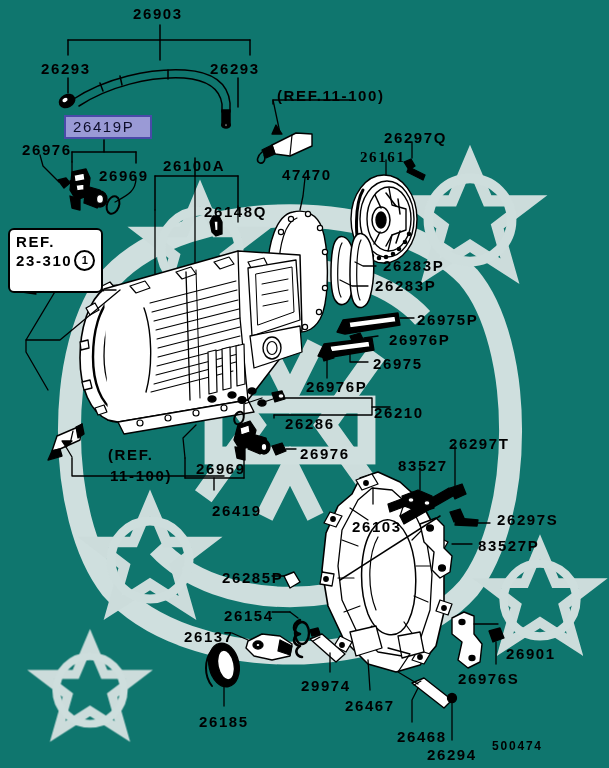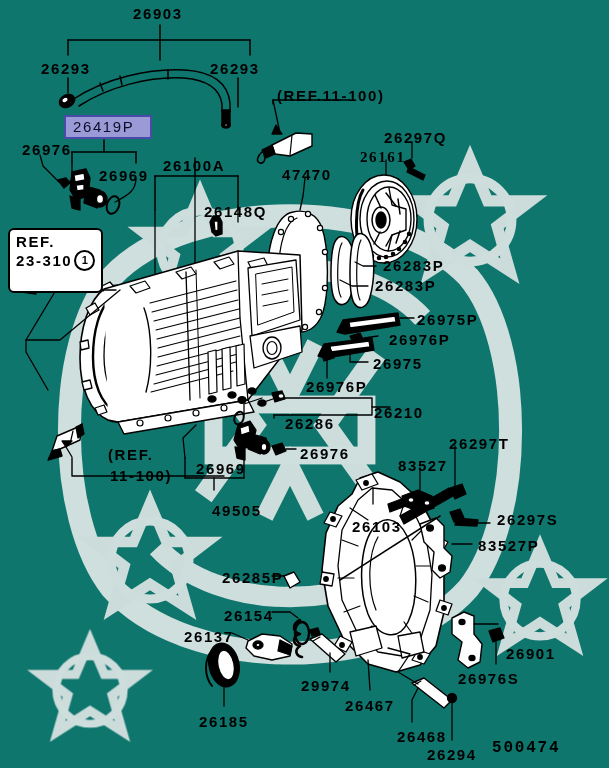--- a/index.html
+++ b/index.html
@@ -11,21 +11,21 @@
     position:absolute;
     font-family:"Liberation Sans",sans-serif;
     font-size:15px;
     font-weight:700;
     letter-spacing:1.6px;
     color:#000;
     white-space:nowrap;
     line-height:1;
     user-select:none;
   }
-  .lbl.id{font-size:16px;letter-spacing:1.8px;font-family:Liberation Mono, monospace;}
+  .lbl.id{font-size:12px;letter-spacing:1.8px;}
   .hl{
     position:absolute;
     white-space:nowrap;
     font-family:"Liberation Sans",sans-serif;
     font-size:15px;
     font-weight:400;
     letter-spacing:1.6px;
     color:#0d0d2b;
     background:#9a9ad6;
     border:2px solid #4a4aa8;
@@ -558,21 +558,21 @@
   <div class="lbl" style="left:389px; top:332px;">26976P</div>
   <div class="lbl" style="left:373px; top:356px;">26975</div>
   <div class="lbl" style="left:306px; top:379px;">26976P</div>
   <div class="lbl" style="left:374px; top:405px;">26210</div>
   <div class="lbl" style="left:285px; top:416px;">26286</div>
   <div class="lbl" style="left:428px; top:436px;margin-left:21px;">26297T</div>
   <div class="lbl" style="left:300px; top:446px;">26976</div>
   <div class="lbl" style="left:398px; top:458px;">83527</div>
   <div class="lbl" style="left:196px; top:461px;">26969</div>
   <div class="lbl" style="left:352px; top:479px;margin-top:40px;">26103</div>
-  <div class="lbl" style="left:212px; top:503px;">49505</div>
+  <div class="lbl" style="left:212px; top:503px;">26419</div>
   <div class="lbl" style="left:497px; top:512px;">26297S</div>
   <div class="lbl" style="left:478px; top:538px;">83527P</div>
   <div class="lbl" style="left:222px; top:570px;">26285P</div>
   <div class="lbl" style="left:224px; top:608px;">26154</div>
   <div class="lbl" style="left:506px; top:618px;margin-top:28px;">26901</div>
   <div class="lbl" style="left:184px; top:629px;">26137</div>
   <div class="lbl" style="left:301px; top:678px;">29974</div>
   <div class="lbl" style="left:458px; top:671px;">26976S</div>
   <div class="lbl" style="left:345px; top:698px;">26467</div>
   <div class="lbl" style="left:199px; top:714px;">26185</div>

